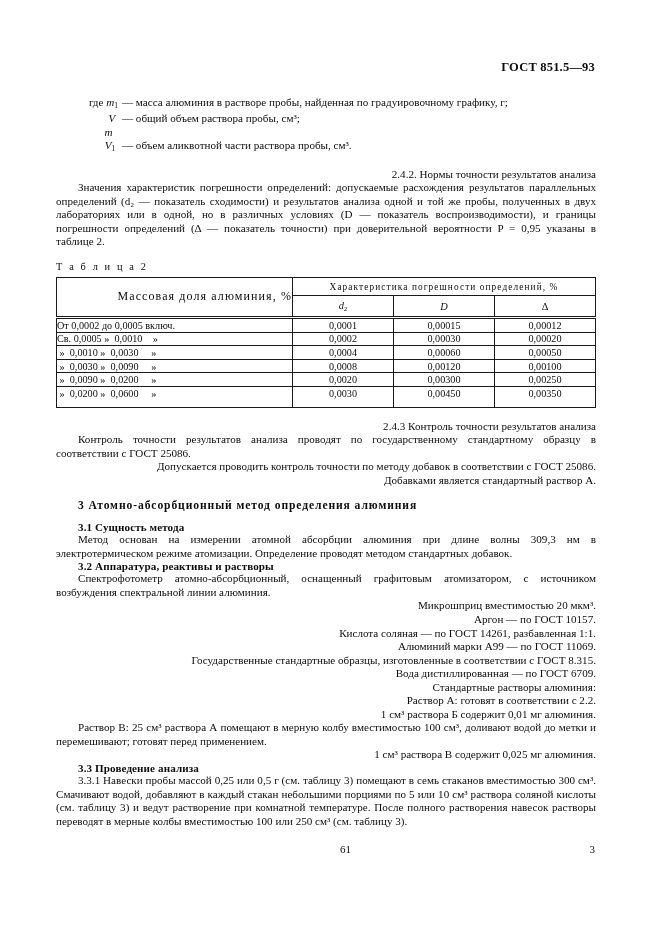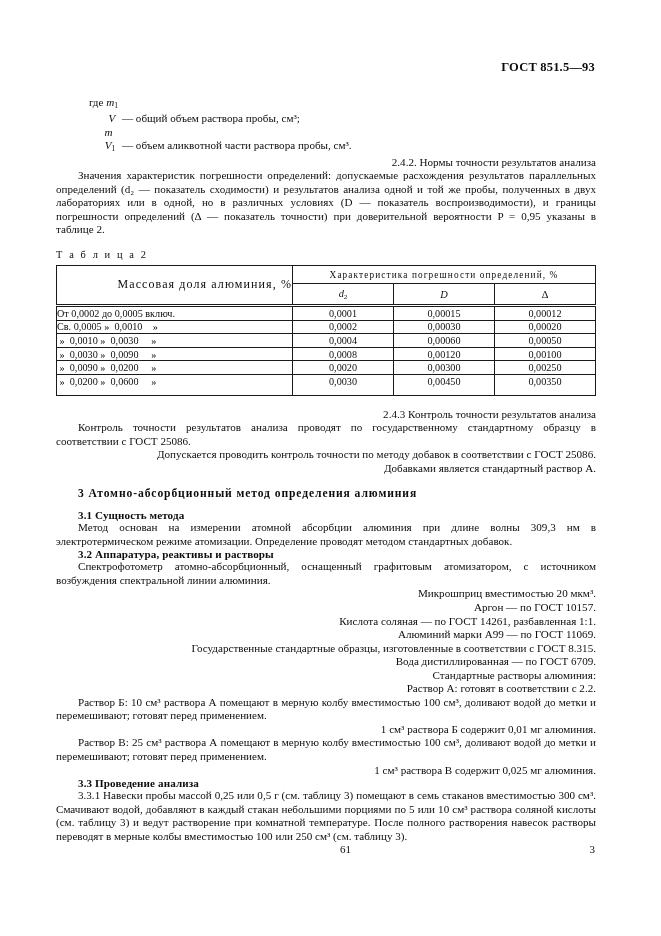--- a/index.html
+++ b/index.html
@@ -43,21 +43,21 @@
     margin: 0;
     font-size: 11.1px;
     line-height: 13.55px;
     text-align: justify;
     text-justify: inter-word;
   }
   p.indent { text-indent: 22px; }
   p.lastline { text-align: right; }
 
   
-  .where-block { margin-bottom: 0; }
+  .where-block { margin-bottom: 12px; }
   .where-row {
     display: flex;
     font-size: 11.1px;
     line-height: 13.6px;
     white-space: nowrap;
   }
   .where-lead {
     width: 66px;
     flex: 0 0 66px;
     text-align: right;
@@ -170,20 +170,21 @@
 
 <div class="page">
 
   <div class="running-head">ГОСТ 851.5—93</div>
 
   <div class="content">
 
     <div class="where-block">
       <div class="where-row">
         <span class="where-lead">где <span class="var">m</span><sub>1</sub></span>
+        <span class="where-def">— масса алюминия в растворе пробы, найденная  по  градуировочному графику, г;</span>
       </div>
       <div class="where-row">
         <span class="where-lead"><span class="var">V</span>&nbsp;</span>
         <span class="where-def">—  общий объем раствора пробы, см³;</span>
       </div>
       <div class="where-row">
         <span class="where-lead"><span class="var">m</span>&nbsp;&nbsp;</span>
       </div>
       <div class="where-row">
         <span class="where-lead"><span class="var">V</span><sub>1</sub>&nbsp;</span>
@@ -267,21 +268,20 @@
     <h3 class="sub">3.2 Аппаратура, реактивы и растворы</h3>
     <p class="indent">Спектрофотометр атомно-абсорбционный, оснащенный графитовым атомизатором, с источником возбуждения спектральной линии алюминия.</p>
     <p class="indent lastline">Микрошприц вместимостью 20 мкм³.</p>
     <p class="indent lastline">Аргон — по ГОСТ 10157.</p>
     <p class="indent lastline">Кислота соляная — по ГОСТ 14261, разбавленная 1:1.</p>
     <p class="indent lastline">Алюминий марки А99 — по ГОСТ 11069.</p>
     <p class="indent lastline">Государственные стандартные образцы, изготовленные в соответствии с ГОСТ 8.315.</p>
     <p class="indent lastline">Вода дистиллированная — по ГОСТ 6709.</p>
     <p class="indent lastline">Стандартные растворы алюминия:</p>
     <p class="indent lastline">Раствор А: готовят в соответствии с  2.2.</p>
-    <p class="indent">Раствор Б: 10 см³ раствора А помещают в мерную колбу вместимостью 100 см³, доливают водой до метки и перемешивают; готовят перед применением.</p>
     <p class="indent lastline">1 см³ раствора Б содержит 0,01 мг алюминия.</p>
     <p class="indent">Раствор В: 25 см³ раствора А помещают в мерную колбу вместимостью 100 см³, доливают водой до метки и перемешивают; готовят перед применением.</p>
     <p class="indent lastline">1 см³ раствора В содержит 0,025 мг алюминия.</p>
 
     <h3 class="sub">3.3 Проведение анализа</h3>
     <p class="indent">3.3.1 Навески пробы массой 0,25 или 0,5 г (см. таблицу 3)  помещают в семь стаканов вместимостью 300 см³. Смачивают водой, добавляют в каждый стакан небольшими порциями по 5 или 10 см³ раствора соляной кислоты (см. таблицу 3)  и  ведут  растворение  при комнатной температуре. После полного растворения навесок растворы переводят в мерные колбы вместимостью  100  или 250 см³ (см. таблицу 3).</p>
 
   </div>
 
   <div class="footer">

